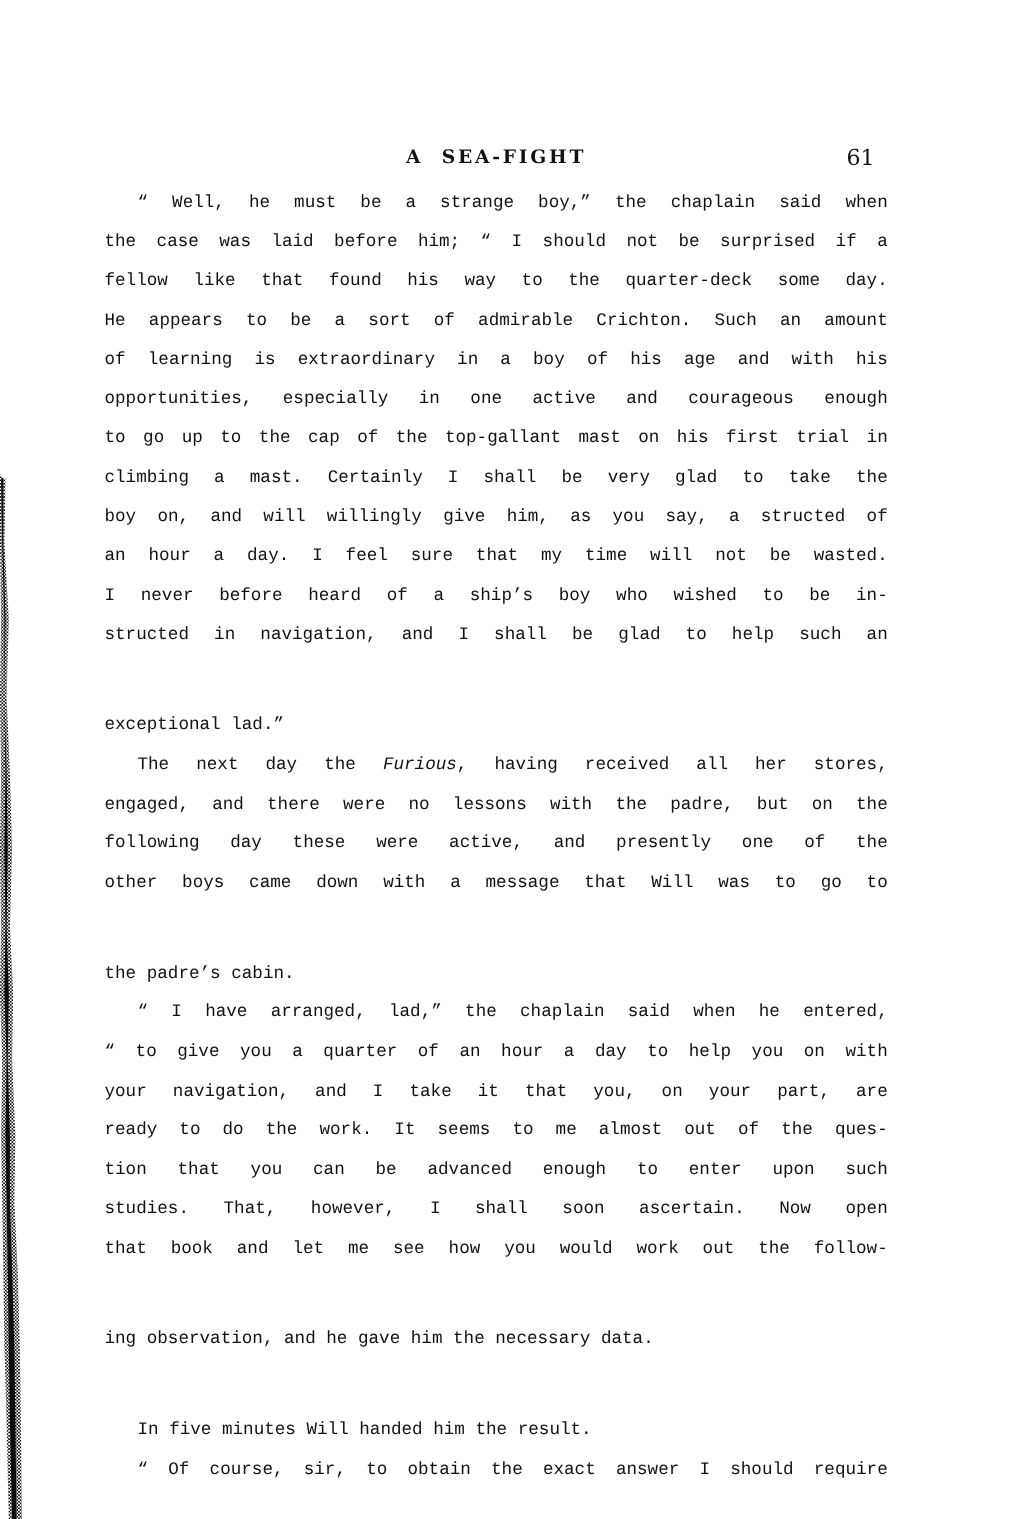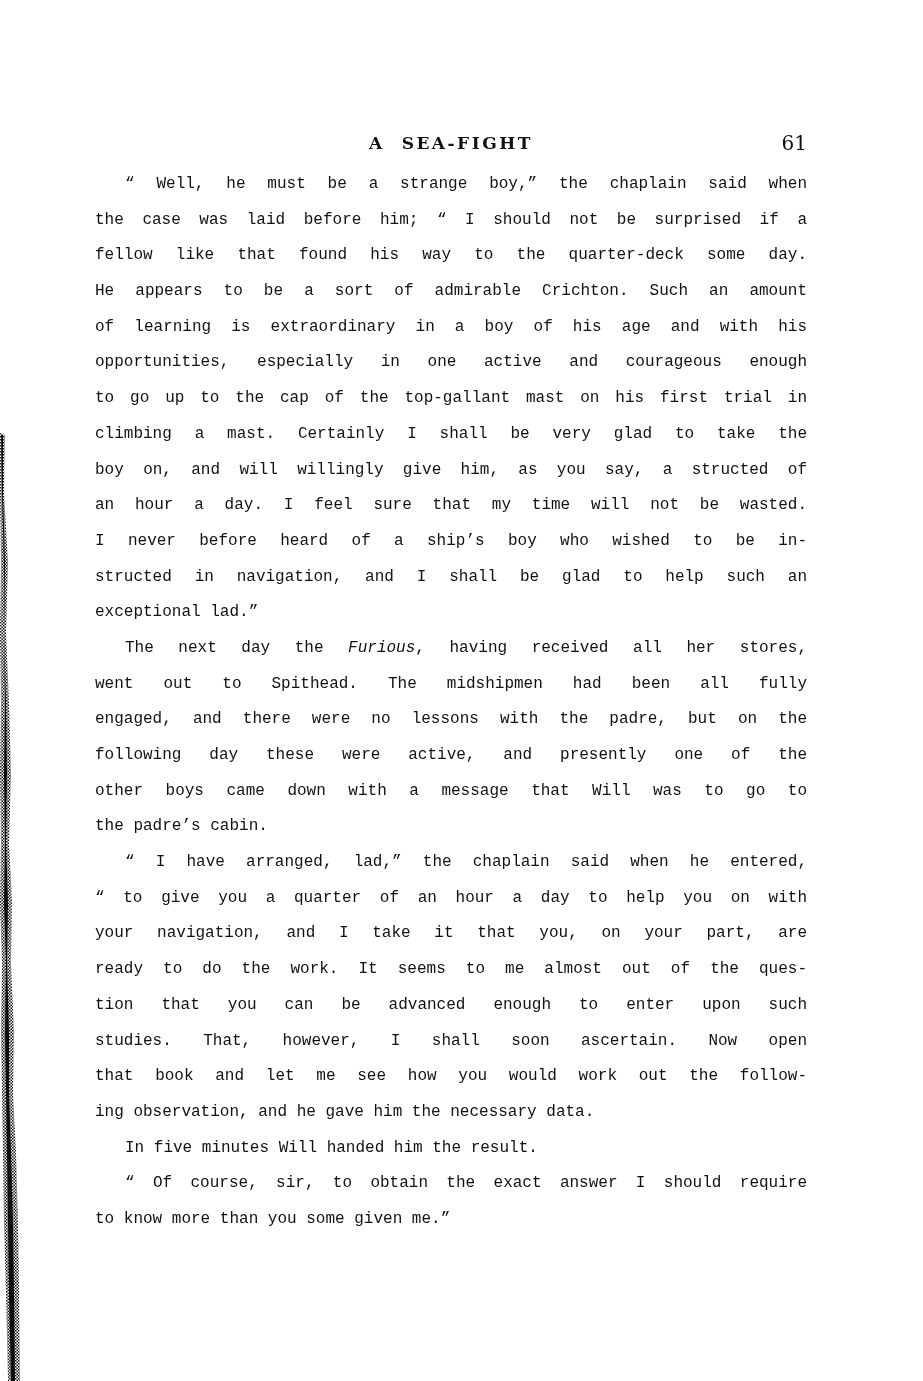--- a/index.html
+++ b/index.html
@@ -26,21 +26,21 @@
     position: absolute;
     left: 0; right: 0;
     text-align: center;
     font-size: 17px;
     font-weight: 700;
     letter-spacing: 2.5px;
     white-space: pre;
   }
   .page-number {
     position: absolute;
-    right: 0;
+    right: 12px;
     top: -2px;
     font-size: 20px;
     font-weight: 400;
   }
 
   
   .text-block {
     position: absolute;
     top: 167px;
     left: 95px;
@@ -51,21 +51,21 @@
   }
   .line {
     height: 35.7px;
     line-height: 35.7px;
     text-align: justify;
     text-align-last: justify;
     overflow: hidden;
     white-space: normal;
   }
   .line.indent { text-indent: 30px; }
-  .line.last  { text-align-last: left; }
+  .line.last  { text-align-last: left; margin-top: 47px; }
   .line .it   { font-style: italic; }
 
   
   .gutter {
     position: absolute;
     left: 0;
     top: 433px;
     width: 22px;
     height: 948px;
     pointer-events: none;
@@ -89,21 +89,20 @@
       <div class="line"><span>of learning is extraordinary in a boy of his age and with his</span></div>
       <div class="line"><span>opportunities, especially in one active and courageous enough</span></div>
       <div class="line"><span>to go up to the cap of the top-gallant mast on his first trial in</span></div>
       <div class="line"><span>climbing a mast.  Certainly I shall be very glad to take the</span></div>
       <div class="line"><span>boy on, and will willingly give him, as you say, a structed of</span></div>
       <div class="line"><span>an hour a day.  I feel sure that my time will not be wasted.</span></div>
       <div class="line"><span>I never before heard of a ship’s boy who wished to be in-</span></div>
       <div class="line"><span>structed in navigation, and I shall be glad to help such an</span></div>
       <div class="line last"><span>exceptional lad.”</span></div>
       <div class="line indent"><span>The next day the </span><span class="it">Furious</span><span>, having received all her stores,</span></div>
-      <div class="line"><span>went out to Spithead.  The midshipmen had been all fully</span></div>
       <div class="line"><span>engaged, and there were no lessons with the padre, but on the</span></div>
       <div class="line"><span>following day these were active, and presently one of the</span></div>
       <div class="line"><span>other boys came down with a message that Will was to go to</span></div>
       <div class="line last"><span>the padre’s cabin.</span></div>
       <div class="line indent"><span>“ I have arranged, lad,” the chaplain said when he entered,</span></div>
       <div class="line"><span>“ to give you a quarter of an hour a day to help you on with</span></div>
       <div class="line"><span>your navigation, and I take it that you, on your part, are</span></div>
       <div class="line"><span>ready to do the work.  It seems to me almost out of the ques-</span></div>
       <div class="line"><span>tion that you can be advanced enough to enter upon such</span></div>
       <div class="line"><span>studies.  That, however, I shall soon ascertain.  Now open</span></div>

